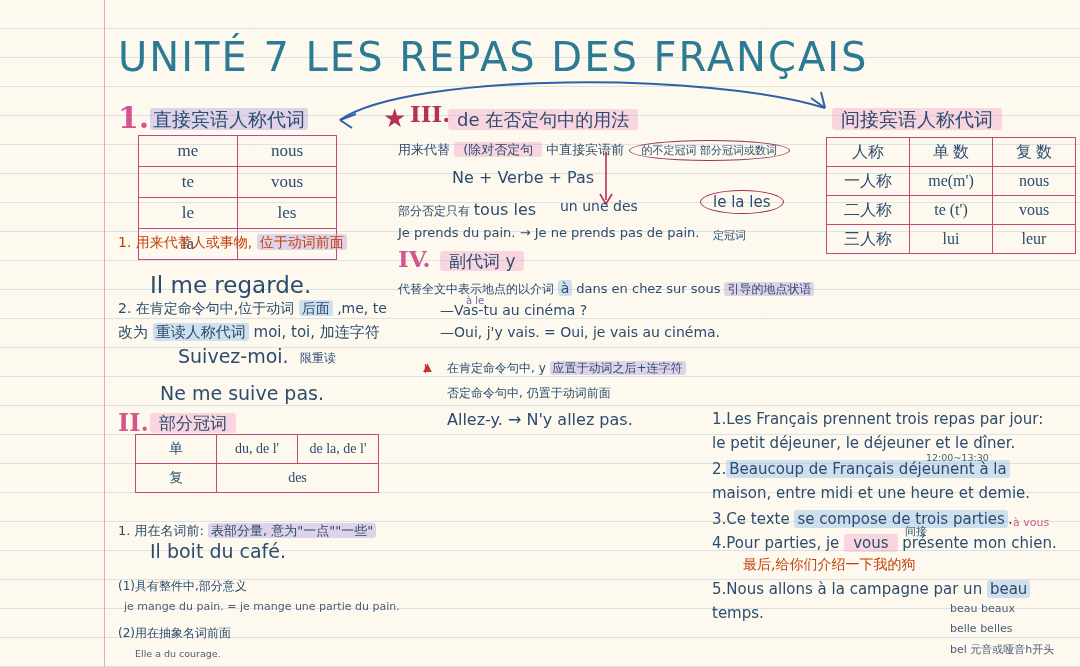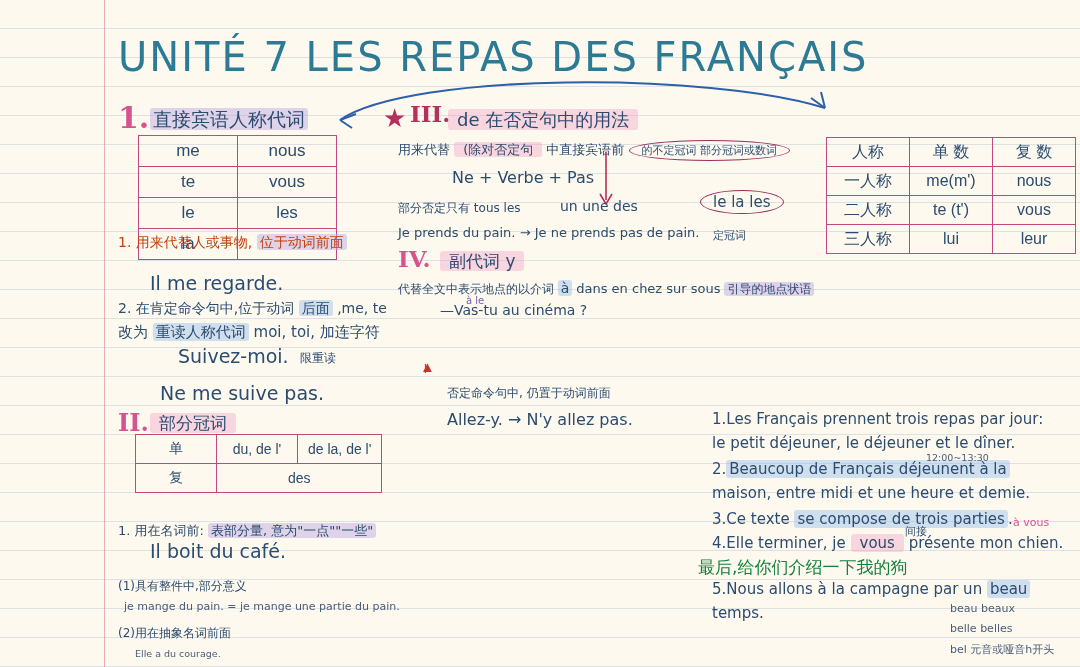--- a/index.html
+++ b/index.html
@@ -61,21 +61,21 @@
 
   
   .bignum {
     font-size: 30px; color: #d5548f; font-weight: bold;
     font-family: "DejaVu Serif", serif;
   }
 
   
   table.grid {
     border-collapse: collapse;
-    font-family: Liberation Sans, sans-serif;
+    font-family: Liberation Serif, serif;
   }
   table.grid td {
     border: 1.6px solid #c2487f;
     padding: 3px 10px;
     font-size: 17px;
     color: #2b4c6f;
     text-align: center;
     white-space: nowrap;
   }
   table.grid.t1 td { min-width: 78px; height: 24px; }
@@ -135,21 +135,21 @@
       <td></td>
     </tr>
   </tbody>
     </table>
 
   <div class="abs cn" style="left:118px; top:234px; font-size:14px; color:#c2410c;">
     <span>1.</span>
     <span>用来代替人或事物,</span>
     <span class="hl-purple">位于动词前面</span>
   </div>
-  <div class="abs hw" style="left:150px; top:272px; font-size:19px;text-align:center;">Il me regarde.</div>
+  <div class="abs hw" style="left:150px; top:272px; font-size:23px;text-align:center;">Il me regarde.</div>
 
   <div class="abs cn" style="left:118px; top:300px; font-size:14px; color:#2b4c6f;">
     <span>2.</span>
     <span>在肯定命令句中,位于动词</span>
     <span class="hl-blue">后面</span>
     <span>,me, te</span>
   </div>
   <div class="abs cn" style="left:118px; top:323px; font-size:15px; color:#2b4c6f;">
     <span>改为</span>
     <span class="hl-blue">重读人称代词</span>
@@ -204,21 +204,21 @@
   </div>
   <div class="abs hw" style="left:452px; top:168px; font-size:16px;">Ne + Verbe + Pas</div>
 
   <svg class="abs" style="left:592px; top:150px; width:30px; height:58px;">
     <path d="M14,2 L14,50" stroke="#b5305a" stroke-width="1.6" fill="none"></path>
     <path d="M14,54 l-6,-10 M14,54 l6,-10" stroke="#b5305a" stroke-width="1.6" fill="none"></path>
   </svg>
 
   <div class="abs cn" style="left:398px; top:200px; font-size:12px; color:#2b4c6f;">
     <span>部分否定只有</span>
-    <span class="hw" style="font-size:12px;">tous les</span>
+    <span class="hw" style="font-size:16px;">tous les</span>
   </div>
   <div class="abs hw" style="left:560px; top:198px; font-size:14px;">un une des</div>
   <div class="abs hw" style="left:700px; top:190px; font-size:15px;">
     <span class="oval">le la les</span>
   </div>
 
   <div class="abs hw" style="left:398px; top:225px; font-size:13px;">
     <span>Je prends du pain.</span>
     <span>→</span>
     <span>Je ne prends pas de pain.</span>
@@ -234,27 +234,35 @@
     <span>代替全文中表示地点的以介词</span>
     <span class="hl-blue hw" style="font-size:14px;">à</span>
     <span class="hw" style="font-size:13px;">dans  en  chez   sur   sous</span>
     <span class="hl-purple">引导的地点状语</span>
   </div>
   <div class="abs hw" style="left:466px; top:295px; font-size:10px; color:#7a5bb0;">à le</div>
 
   <div class="abs hw" style="left:440px; top:302px; font-size:14px;">
     <span>—Vas-tu au cinéma ?</span>
   </div>
+  <div class="abs hw" style="left:440px; top:324px; font-size:14px;">—Oui, j'y vais. = Oui, je vais au cinéma.</div>
 
   <div class="abs" style="left:420px; top:358px;">
     <span style="color:#c0392b; font-size:15px;">▲</span><span style="color:#c0392b; font-size:12px; position:relative; left:-11px; top:1px;">!</span>
   </div>
+  <div class="abs cn" style="left:447px; top:360px; font-size:12px; color:#2b4c6f;">
+    <span>在肯定命令句中, y</span>
+    <span class="hl-purple">应置于动词之后+连字符</span>
+  </div>
   <div class="abs cn" style="left:447px; top:385px; font-size:12px; color:#2b4c6f;">否定命令句中, 仍置于动词前面</div>
   <div class="abs hw" style="left:447px; top:410px; font-size:16px;">Allez-y. → N'y allez pas.</div>
 
+  <div class="abs cn" style="left:832px; top:107px; font-size:19px; color:#2b4c6f;">
+    <span class="hl-pink">间接宾语人称代词</span>
+  </div>
   <table class="abs grid t3" style="left:826px; top:137px;">
     <tbody>
         <tr>
       <td>人称</td>
       <td>单 数</td>
       <td>复 数</td>
     </tr>
     <tr>
       <td>一人称</td>
       <td>me(m')</td>
@@ -283,24 +291,24 @@
   </div>
   <div class="abs hw" style="left:712px; top:484px; font-size:15px;">maison,  entre midi et une heure et demie.</div>
   <div class="abs cn xsmall" style="left:926px; top:452px; color:#4b5d77;">12:00~13:30</div>
 
   <div class="abs hw" style="left:712px; top:510px; font-size:15px;">
     <span>3.</span><span>Ce texte </span><span class="hl-blue">se compose de trois parties</span><span>.</span>
   </div>
 
   <div class="abs cn" style="left:905px; top:524px; font-size:11px; color:#2b4c6f;">间接</div>
   <div class="abs hw" style="left:712px; top:534px; font-size:15px;">
-    <span>4.</span><span>Elle terminer,  je </span><span class="hl-pink">vous</span><span> présente mon chien.</span>
+    <span>4.</span><span>Pour parties,  je </span><span class="hl-pink">vous</span><span> présente mon chien.</span>
   </div>
   <div class="abs hw" style="left:1013px; top:516px; font-size:11px; color:#d5548f;">à vous</div>
-  <div class="abs cn" style="left:698px; top:556px; font-size:17px; color:#15803d;">最后,给你们介绍一下我的狗</div>
+  <div class="abs cn" style="left:743px; top:556px; font-size:14px; color:#c2410c;">最后,给你们介绍一下我的狗</div>
 
   <div class="abs hw" style="left:712px; top:580px; font-size:15px;">
     <span>5.</span><span>Nous allons à la campagne par un </span><span class="hl-blue">beau</span>
   </div>
   <div class="abs hw" style="left:712px; top:604px; font-size:15px;">temps.</div>
 
   <div class="abs hw small" style="left:950px; top:602px; color:#4b5d77;">beau beaux</div>
   <div class="abs hw small" style="left:950px; top:622px; color:#4b5d77;">belle belles</div>
   <div class="abs cn small" style="left:950px; top:642px; color:#4b5d77;">bel  元音或哑音h开头</div>
 </div>

